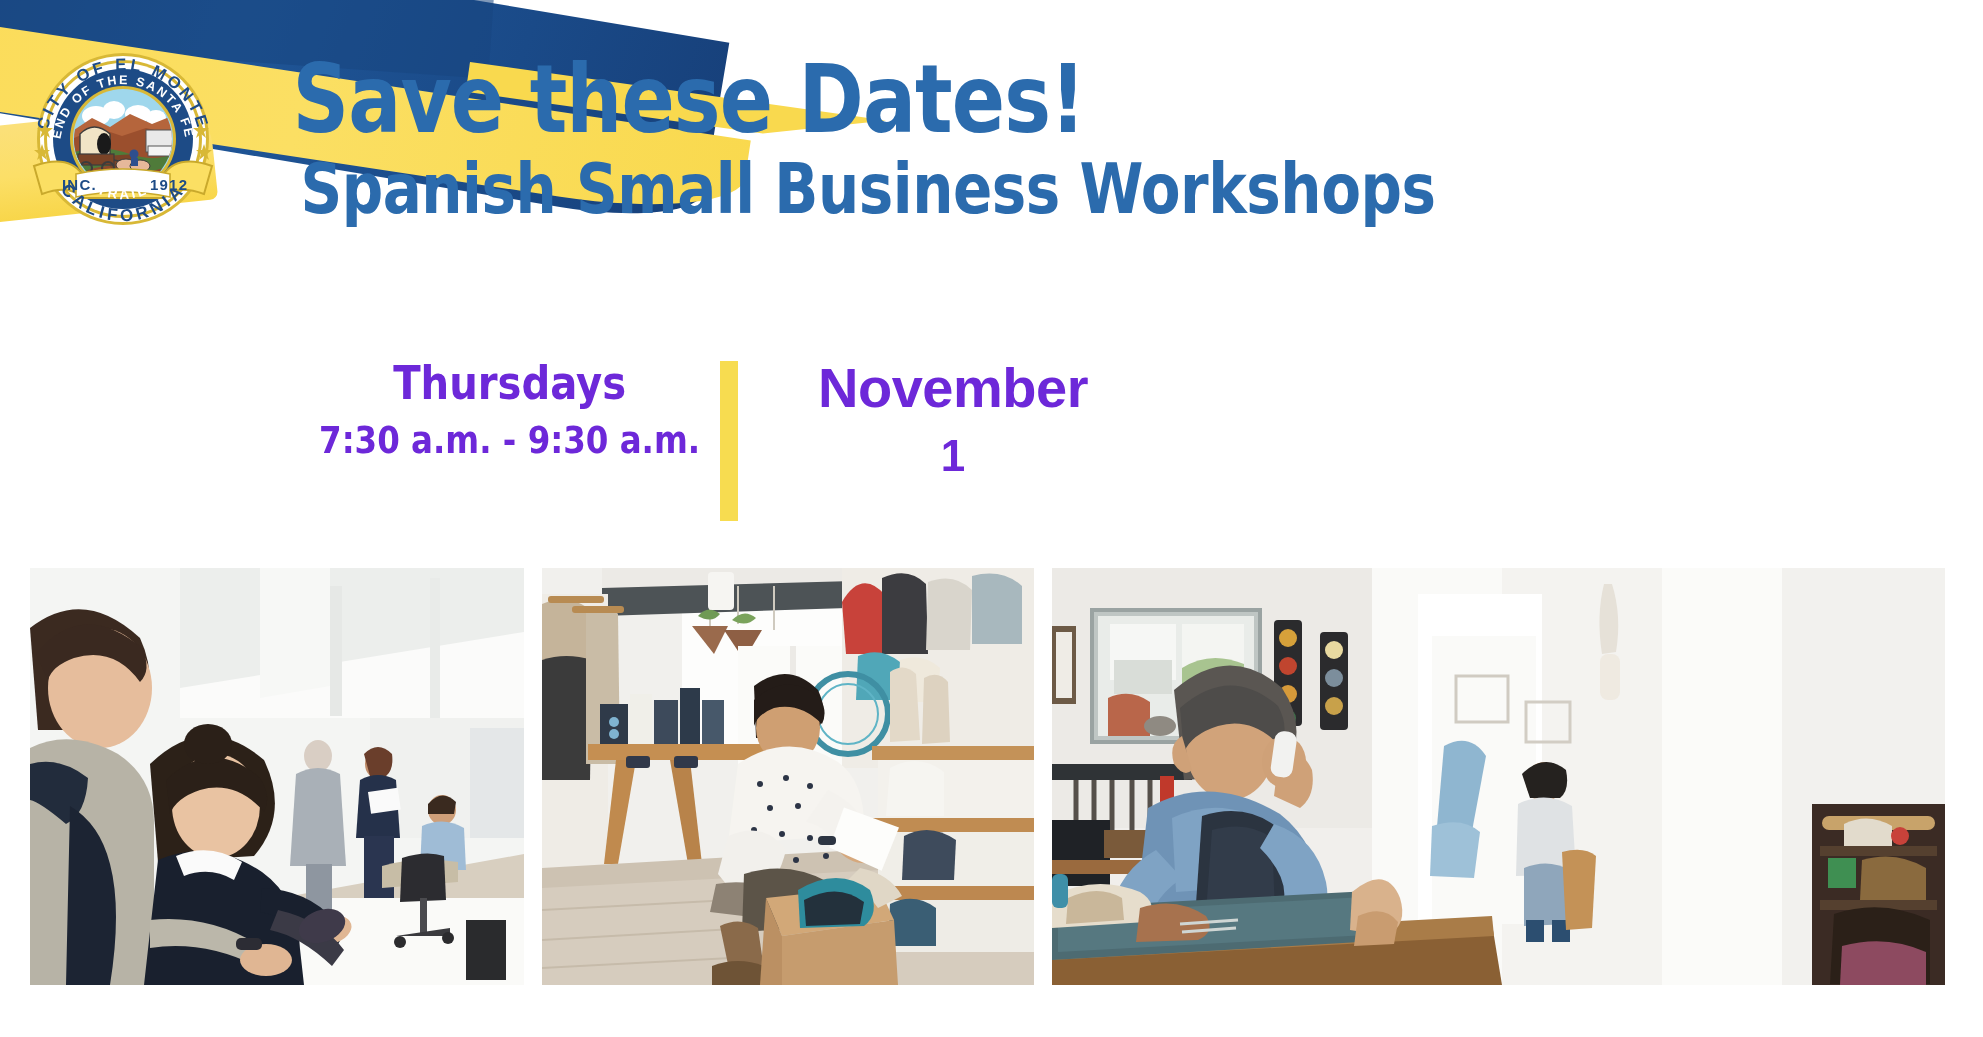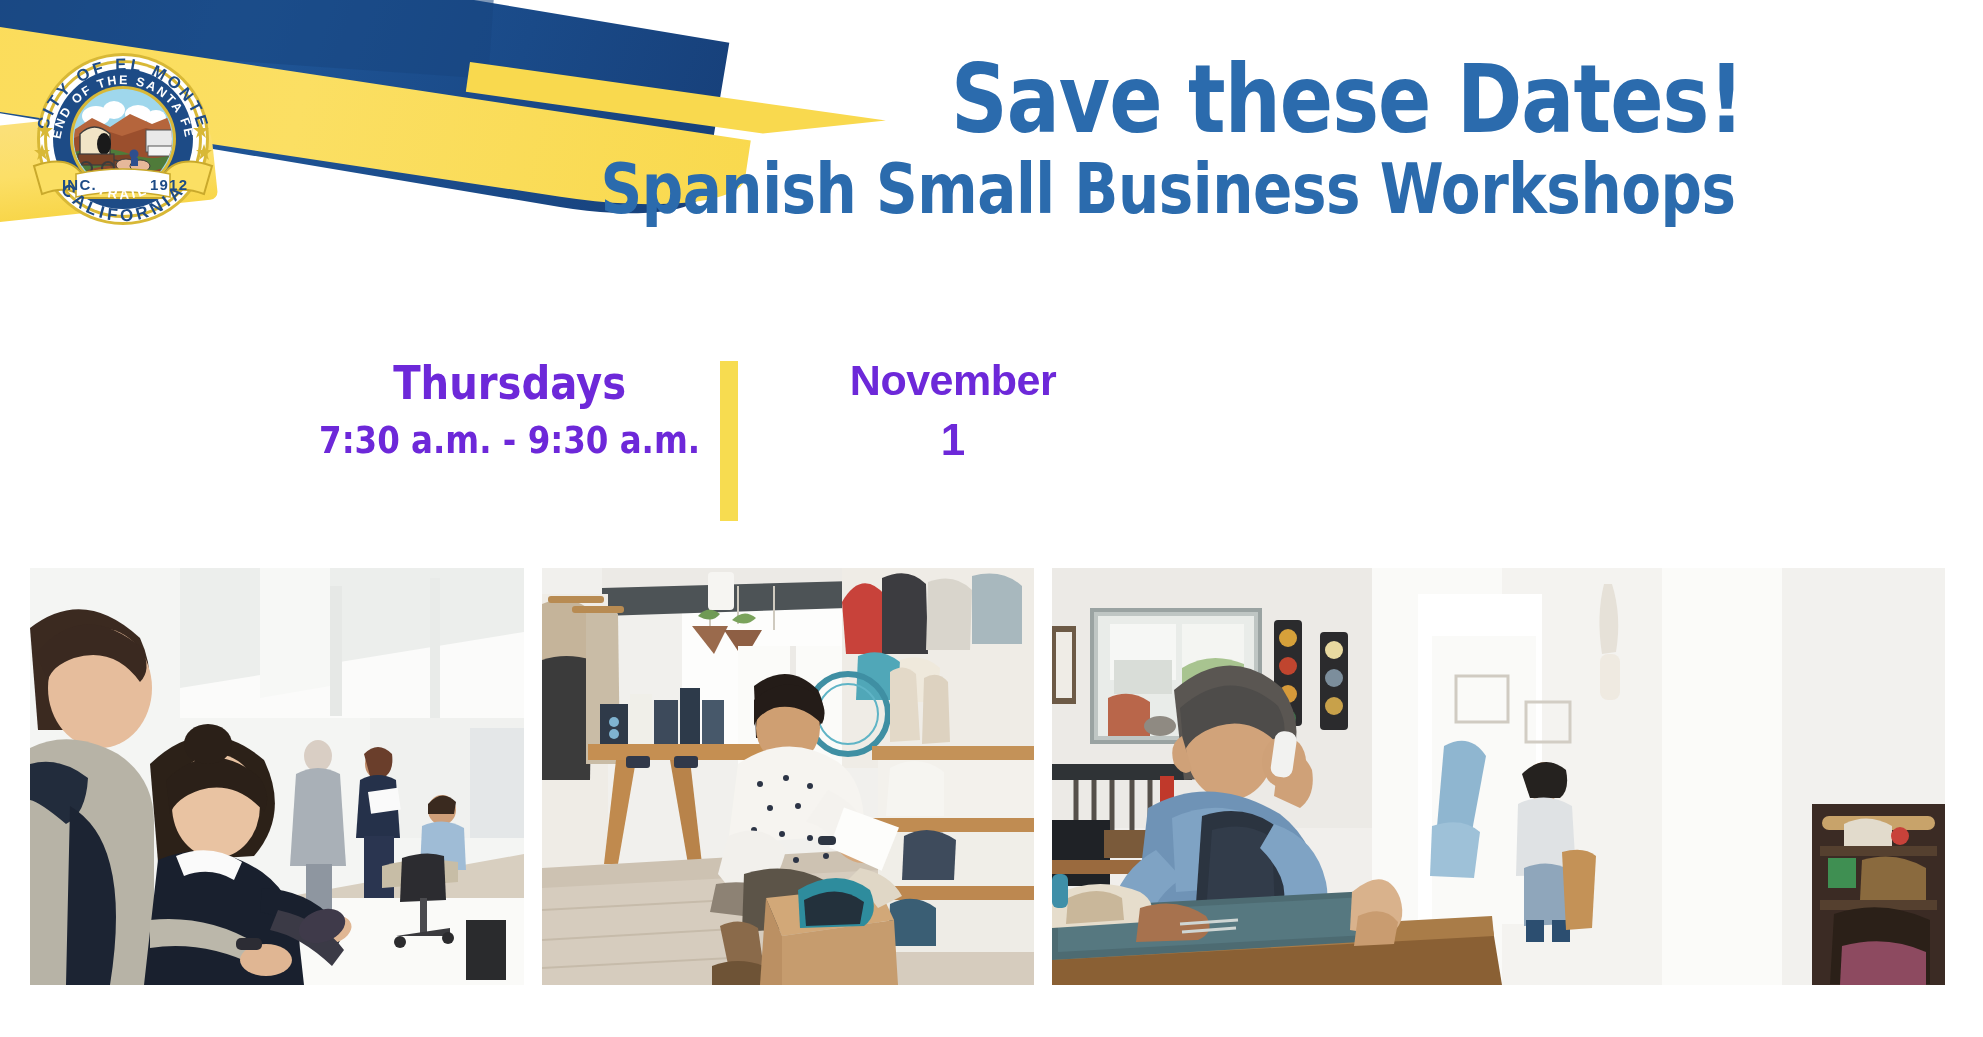--- a/index.html
+++ b/index.html
@@ -49,21 +49,21 @@
 
   
   .seal{
     position:absolute; left:18px; top:34px; width:210px; height:210px;
   }
   .seal svg{ display:block; width:210px; height:210px; }
 
   
   .headline{
     position:absolute; left:238px; top:52px; width:1560px;
-    text-align:right;
+    text-align:left;
   }
   .title{
     color:#2b6bad;
     font-family:"Liberation Sans Narrow","DejaVu Sans Condensed","Liberation Sans", sans-serif;
     font-weight:bold;
     font-size:94px;
     line-height:1.02;
     letter-spacing:-1px;
     transform:scaleX(.93);
     transform-origin:center;
@@ -94,21 +94,21 @@
   }
   .dcol .big{ font-size:47px; line-height:1.22; transform:scaleX(.95); white-space:nowrap; }
   .dcol .sml{ font-size:38px; line-height:1.55; transform:scaleX(.95); white-space:nowrap; }
 
   .col-thu{ width:420px; padding-top:2px; }
   .col-oct{ width:400px; padding-top:2px; }
   .col-nov{
     width:430px; padding-top:2px;
     font-family:"Liberation Sans", sans-serif;
   }
-  .col-nov .big{ font-size:43px; transform:none; letter-spacing:-.5px; }
+  .col-nov .big{ font-size:56px; transform:none; letter-spacing:-.5px; }
   .col-nov .sml{ font-size:44px; transform:none; }
 
   .divider{
     width:9px; height:160px; margin-top:9px;
     background:#f7dc50; flex:0 0 auto;
   }
 
   
   .photos{
     position:absolute; left:30px; top:568px; width:1915px; height:417px;

